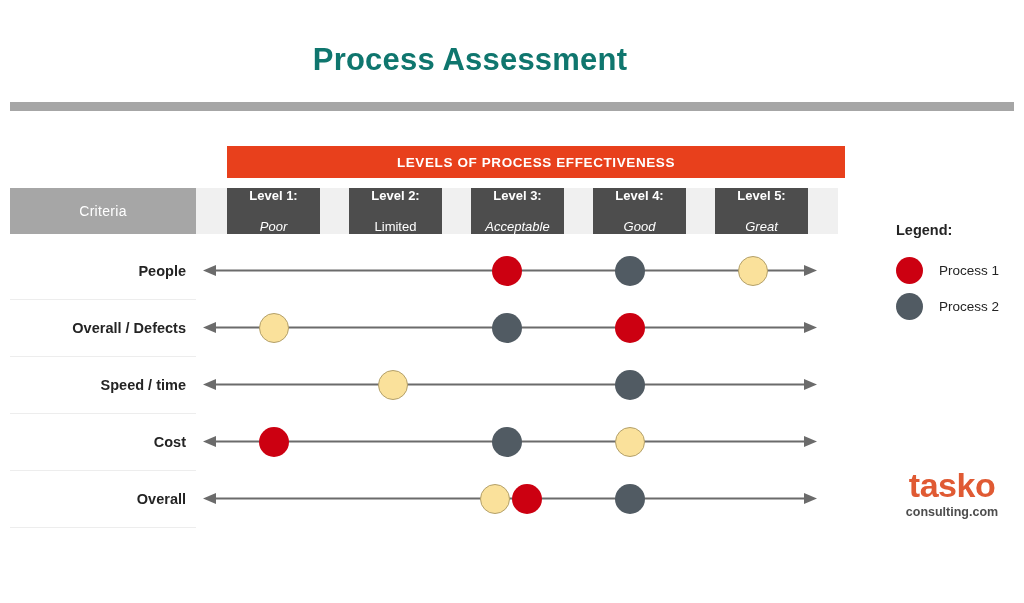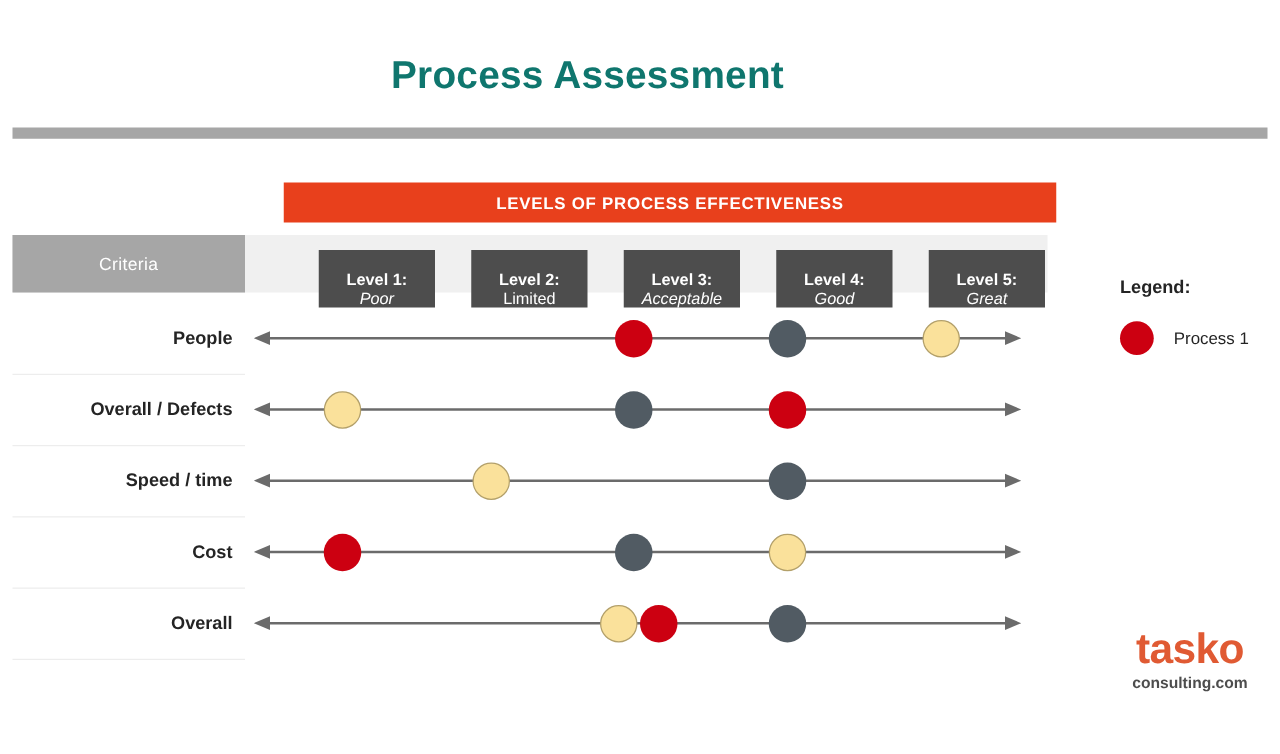--- a/index.html
+++ b/index.html
@@ -76,31 +76,30 @@
     color: #ffffff;
     font-size: 14px;
     display: flex;
     align-items: center;
     justify-content: center;
     letter-spacing: .3px;
   }
 
   .level-cell {
     position: absolute;
-    top: 200px;
+    top: 188px;
     height: 46px;
     background: #4d4d4d;
     color: #ffffff;
     display: flex;
     flex-direction: column;
     align-items: center;
-    justify-content: flex-end;
+    justify-content: space-between;
     font-size: 13px;
     line-height: 15px;
-    margin-left: 28px;
   }
   .level-cell .lvl-name {
     font-weight: bold;
   }
   .level-cell .lvl-desc {
     font-style: italic;
   }
   .level-cell .lvl-desc.plain {
     font-style: normal;
   }
@@ -180,21 +179,21 @@
   .legend-text {
     margin-left: 16px;
     font-size: 13.5px;
     color: #242424;
   }
 
   
   #logo {
     position: absolute;
     left: 880px;
-    top: 502px;
+    top: 468px;
     width: 144px;
     text-align: center;
   }
   #logo-word {
     font-size: 34px;
     font-weight: bold;
     color: #e05a33;
     letter-spacing: -.5px;
     line-height: 34px;
   }
@@ -312,19 +311,23 @@
     </div>
   </div>
 
 <div id="legend">
   <div id="legend-title">Legend:</div>
   <div id="legend-items">
       <div class="legend-item">
         <span class="legend-swatch p1"></span>
         <span class="legend-text">Process 1</span>
       </div>
+      <div class="legend-item">
+        <span class="legend-swatch p2"></span>
+        <span class="legend-text">Process 2</span>
+      </div>
     </div>
 </div>
 
 <div id="logo">
   <div id="logo-word">tasko</div>
   <div id="logo-sub">consulting.com</div>
 </div>
 
 </body></html>

